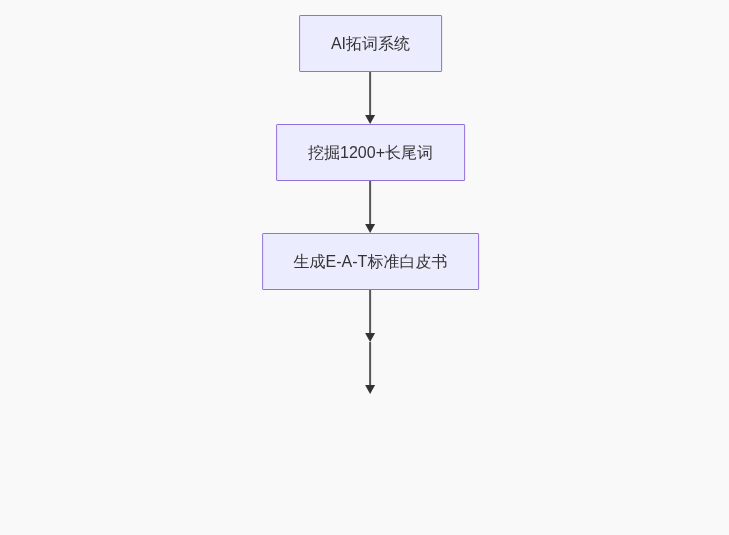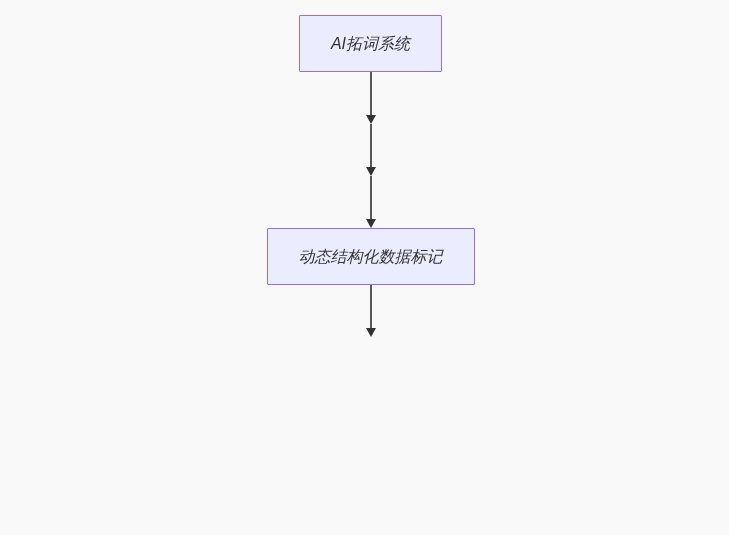--- a/index.html
+++ b/index.html
@@ -10,21 +10,20 @@
     width: 729px;
     height: 535px;
     background: #f9f9f9;
     font-family: "Liberation Sans", "DejaVu Sans", sans-serif;
     overflow: hidden;
   }
   .canvas {
     position: relative;
     width: 729px;
     height: 453px;
-    font-style: italic;
   }
   .flow-column {
     position: absolute;
     top: 15px;
     left: 50%;
     transform: translateX(calc(-50% + 6px));
     display: flex;
     flex-direction: column;
     align-items: center;
   }
@@ -72,36 +71,39 @@
 
     <div class="flow-node">
       <span class="node-label">AI拓词系统</span>
     </div>
 
     <div class="flow-arrow">
       <div class="arrow-line"></div>
       <div class="arrow-head"></div>
     </div>
 
+    <div class="flow-node">
+      <span class="node-label">挖掘1200+长尾词</span>
+    </div>
+
+    <div class="flow-arrow">
+      <div class="arrow-line"></div>
+      <div class="arrow-head"></div>
+    </div>
+
+    <div class="flow-node">
+      <span class="node-label">生成E-A-T标准白皮书</span>
+    </div>
 
     <div class="flow-arrow">
       <div class="arrow-line"></div>
       <div class="arrow-head"></div>
     </div>
 
 
     <div class="flow-arrow">
       <div class="arrow-line"></div>
       <div class="arrow-head"></div>
     </div>
 
-    <div class="flow-node">
-      <span class="node-label">动态结构化数据标记</span>
-    </div>
-
-    <div class="flow-arrow">
-      <div class="arrow-line"></div>
-      <div class="arrow-head"></div>
-    </div>
-
 
   </div>
 </div>
 
 </body></html>

